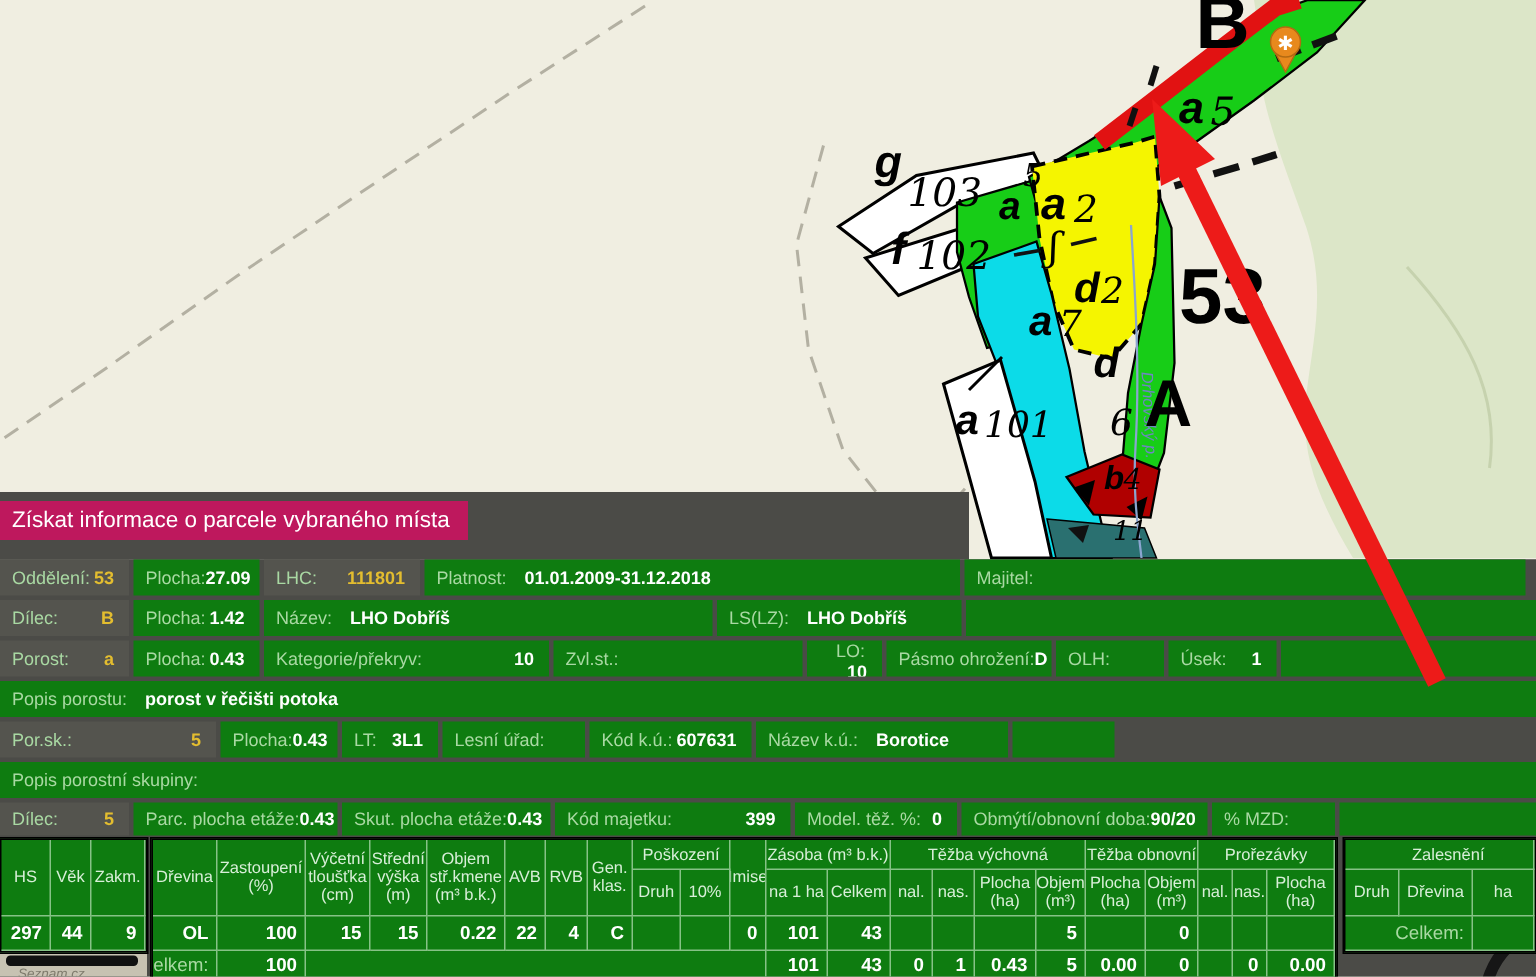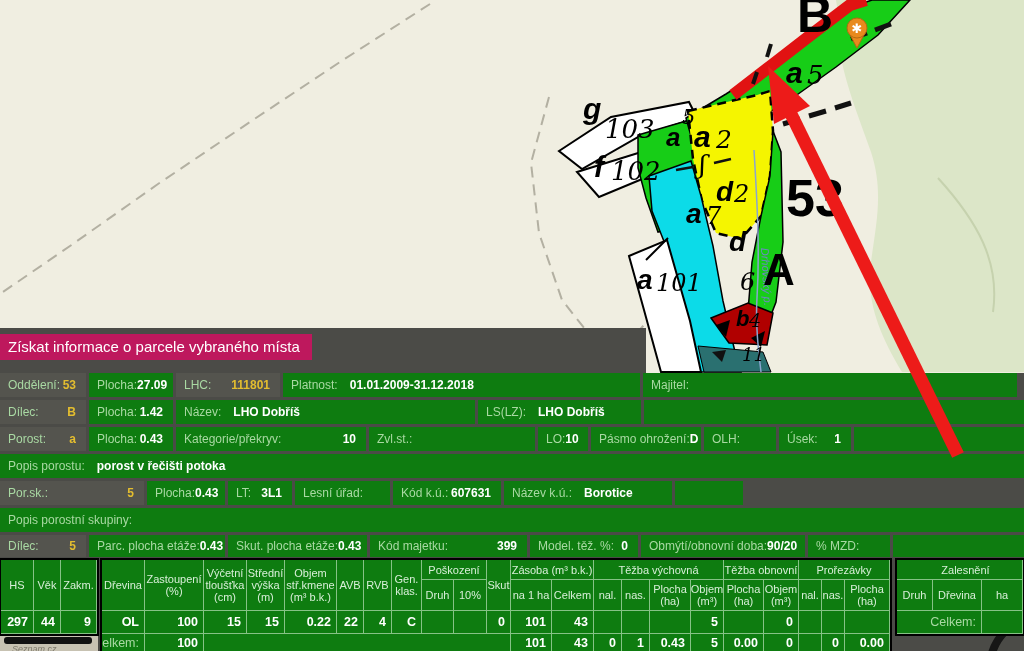--- a/index.html
+++ b/index.html
@@ -187,21 +187,21 @@
         <span class="vr">0.43</span>
       </div>
     <div class="cell g" style="left:176px;top:54px;width:190px;">
         <span class="lb">Kategorie/překryv:</span>
         <span class="vr">10</span>
       </div>
     <div class="cell g" style="left:369px;top:54px;width:166px;">
         <span class="lb">Zvl.st.:</span>
         <span class="vf"></span>
       </div>
-    <div class="cell g" style="left:538px;top:54px;width:50px;">
+    <div class="cell g" style="left:538px;top:54px;width:50px;flex-direction:column;">
         <span class="lb">LO:</span>
         <span class="vr">10</span>
       </div>
     <div class="cell g" style="left:591px;top:54px;width:110px;">
         <span class="lb">Pásmo ohrožení:</span>
         <span class="vr">D</span>
       </div>
     <div class="cell g" style="left:704px;top:54px;width:72px;">
         <span class="lb">OLH:</span>
         <span class="vf"></span>
@@ -311,21 +311,21 @@
       </div>
     <div class="hc" style="grid-area:1/6/3/7;">AVB</div>
     <div class="hc" style="grid-area:1/7/3/8;">RVB</div>
     <div class="hc" style="grid-area:1/8/3/9;">
         <span>Gen.</span>
         <span>klas.</span>
       </div>
     <div class="hc" style="grid-area:1/9/2/11;">Poškození</div>
     <div class="hc" style="grid-area:2/9/3/10;">Druh</div>
     <div class="hc" style="grid-area:2/10/3/11;">10%</div>
-    <div class="hc" style="grid-area:1/11/3/12;">Skut</div>
+    <div class="hc" style="grid-area:1/11/3/12;">Imise</div>
     <div class="hc" style="grid-area:1/12/2/14;">Zásoba (m³ b.k.)</div>
     <div class="hc" style="grid-area:2/12/3/13;">na 1 ha</div>
     <div class="hc" style="grid-area:2/13/3/14;">Celkem</div>
     <div class="hc" style="grid-area:1/14/2/18;">Těžba výchovná</div>
     <div class="hc" style="grid-area:2/14/3/15;">nal.</div>
     <div class="hc" style="grid-area:2/15/3/16;">nas.</div>
     <div class="hc" style="grid-area:2/16/3/17;">
         <span>Plocha</span>
         <span>(ha)</span>
       </div>

